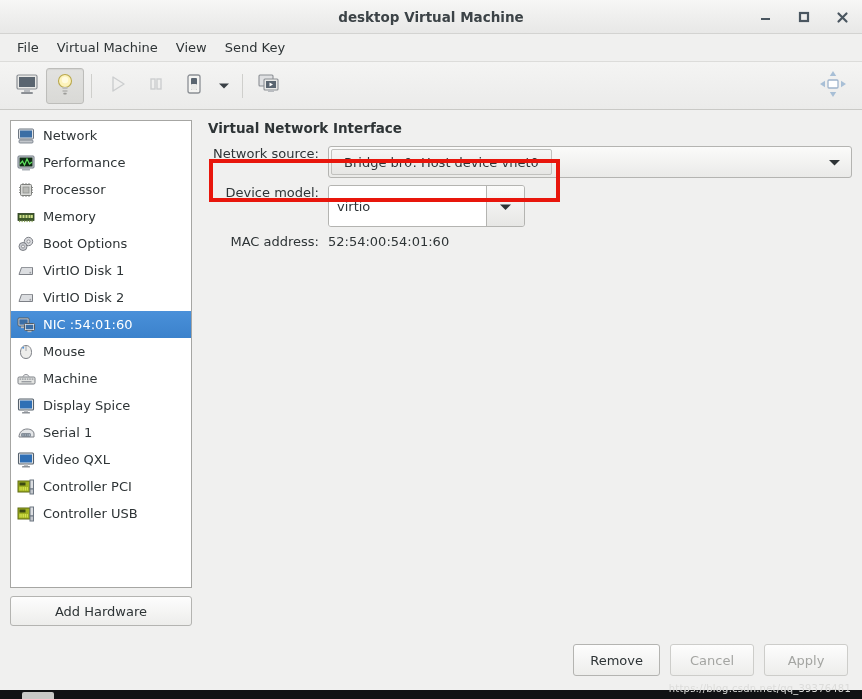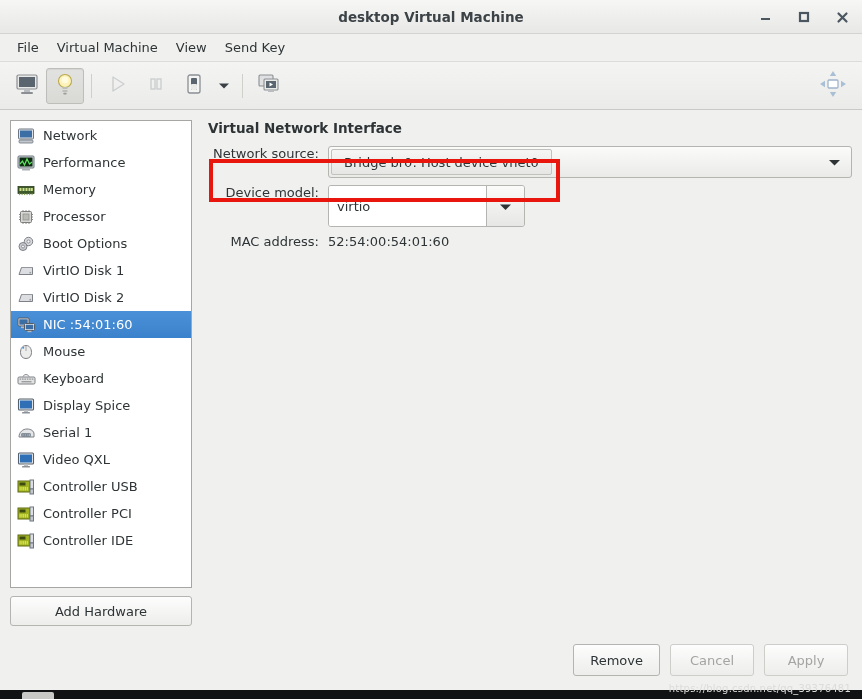--- a/index.html
+++ b/index.html
@@ -477,20 +477,33 @@
                 <rect x="1" y="1" width="16" height="12" rx="1" fill="#cfd3d8" stroke="#6d7681" stroke-width="1"></rect>
                 <rect x="2.5" y="2.5" width="13" height="9" fill="#0d2b12"></rect>
                 <path d="M3 9 L5.5 6 L7.5 10 L10 4 L12.5 9 L15 7" fill="none" stroke="#5ee35e" stroke-width="1.2"></path>
                 <rect x="5" y="13.5" width="8" height="2" rx=".6" fill="#aab0b6"></rect>
               </svg>
             </span>
             <span class="hw-label">Performance</span>
           </div>
           <div class="hw-item">
             <span class="hw-icon">
+              <svg width="18" height="16" viewBox="0 0 18 16">
+                <rect x="3.5" y="2.5" width="11" height="11" rx="1" fill="#d8d9d6" stroke="#7b7d7a" stroke-width="1"></rect>
+                <rect x="6" y="5" width="6" height="6" fill="#b9bab6" stroke="#8a8c89" stroke-width=".7"></rect>
+                <g stroke="#8a8c89" stroke-width="1">
+                  <path d="M6 2.5V1M9 2.5V1M12 2.5V1M6 13.5V15M9 13.5V15M12 13.5V15"></path>
+                  <path d="M3.5 5.5H2M3.5 8H2M3.5 10.5H2M14.5 5.5H16M14.5 8H16M14.5 10.5H16"></path>
+                </g>
+              </svg>
+            </span>
+            <span class="hw-label">Processor</span>
+          </div>
+          <div class="hw-item">
+            <span class="hw-icon">
               <svg width="18" height="14" viewBox="0 0 18 14">
                 <rect x="1" y="3.5" width="16" height="7" fill="#3d5a2a" stroke="#2b3d1d" stroke-width=".8"></rect>
                 <g fill="#cfe08a">
                   <rect x="2.5" y="5" width="2" height="3"></rect>
                   <rect x="5.5" y="5" width="2" height="3"></rect>
                   <rect x="8.5" y="5" width="2" height="3"></rect>
                   <rect x="11.5" y="5" width="2" height="3"></rect>
                   <rect x="14" y="5" width="1.8" height="3"></rect>
                 </g>
                 <g fill="#8ea85e">
@@ -501,33 +514,20 @@
                   <rect x="12" y="10.5" width="1.2" height="1.6"></rect>
                   <rect x="14.5" y="10.5" width="1.2" height="1.6"></rect>
                 </g>
               </svg>
             </span>
             <span class="hw-label">Memory</span>
           </div>
           <div class="hw-item">
             <span class="hw-icon">
               <svg width="18" height="16" viewBox="0 0 18 16">
-                <rect x="3.5" y="2.5" width="11" height="11" rx="1" fill="#d8d9d6" stroke="#7b7d7a" stroke-width="1"></rect>
-                <rect x="6" y="5" width="6" height="6" fill="#b9bab6" stroke="#8a8c89" stroke-width=".7"></rect>
-                <g stroke="#8a8c89" stroke-width="1">
-                  <path d="M6 2.5V1M9 2.5V1M12 2.5V1M6 13.5V15M9 13.5V15M12 13.5V15"></path>
-                  <path d="M3.5 5.5H2M3.5 8H2M3.5 10.5H2M14.5 5.5H16M14.5 8H16M14.5 10.5H16"></path>
-                </g>
-              </svg>
-            </span>
-            <span class="hw-label">Processor</span>
-          </div>
-          <div class="hw-item">
-            <span class="hw-icon">
-              <svg width="18" height="16" viewBox="0 0 18 16">
                 <circle cx="11.5" cy="5.5" r="4.2" fill="#d9dade" stroke="#7d8086" stroke-width="1"></circle>
                 <circle cx="11.5" cy="5.5" r="1.6" fill="#f2f2f2" stroke="#7d8086" stroke-width=".8"></circle>
                 <circle cx="6" cy="10.5" r="4" fill="#c9cbd0" stroke="#7d8086" stroke-width="1"></circle>
                 <circle cx="6" cy="10.5" r="1.5" fill="#f2f2f2" stroke="#7d8086" stroke-width=".8"></circle>
               </svg>
             </span>
             <span class="hw-label">Boot Options</span>
           </div>
           <div class="hw-item">
             <span class="hw-icon">
@@ -581,21 +581,21 @@
                   <rect x="5" y="5.4" width="1.6" height="1.4"></rect>
                   <rect x="7.4" y="5.4" width="1.6" height="1.4"></rect>
                   <rect x="9.8" y="5.4" width="1.6" height="1.4"></rect>
                   <rect x="12.2" y="5.4" width="1.6" height="1.4"></rect>
                   <rect x="14.6" y="5.4" width="1.8" height="1.4"></rect>
                   <rect x="4.5" y="8" width="10" height="1.4"></rect>
                 </g>
                 <path d="M6 3.5 C7 1, 11 1, 12 3.5" fill="none" stroke="#7d8086" stroke-width="1"></path>
               </svg>
             </span>
-            <span class="hw-label">Keyboard</span>
+            <span class="hw-label">Machine</span>
           </div>
           <div class="hw-item">
             <span class="hw-icon">
               <svg width="18" height="16" viewBox="0 0 18 16">
                 <rect x="1.5" y="1" width="15" height="11" rx="1" fill="#e6e8ea" stroke="#55606b" stroke-width="1.1"></rect>
                 <rect x="3" y="2.5" width="12" height="8" fill="#2f6fb5"></rect>
                 <rect x="7" y="12" width="4" height="2" fill="#b9bcc0"></rect>
                 <rect x="5" y="14" width="8" height="1.6" rx=".7" fill="#8d9298"></rect>
               </svg>
             </span>
@@ -636,57 +636,39 @@
                   <rect x="2.5" y="8" width="1.2" height="3.5"></rect>
                   <rect x="4.3" y="8" width="1.2" height="3.5"></rect>
                   <rect x="6.1" y="8" width="1.2" height="3.5"></rect>
                   <rect x="7.9" y="8" width="1.2" height="3.5"></rect>
                   <rect x="9.7" y="8" width="1.2" height="3.5"></rect>
                 </g>
                 <rect x="13" y="1" width="3.5" height="9" fill="#dcdee1" stroke="#6d7681" stroke-width="1"></rect>
                 <rect x="13" y="10" width="3.5" height="5" fill="#c3c7cc" stroke="#6d7681" stroke-width="1"></rect>
               </svg>
             </span>
-            <span class="hw-label">Controller USB</span>
+            <span class="hw-label">Controller PCI</span>
           </div>
           <div class="hw-item">
             <span class="hw-icon">
               <svg width="18" height="16" viewBox="0 0 18 16">
                 <rect x="1" y="2" width="12" height="11" fill="#9fb021" stroke="#5e6a12" stroke-width="1"></rect>
                 <rect x="2.5" y="3.5" width="6" height="3" fill="#3c4a12"></rect>
                 <g fill="#d4e34d">
                   <rect x="2.5" y="8" width="1.2" height="3.5"></rect>
                   <rect x="4.3" y="8" width="1.2" height="3.5"></rect>
                   <rect x="6.1" y="8" width="1.2" height="3.5"></rect>
                   <rect x="7.9" y="8" width="1.2" height="3.5"></rect>
                   <rect x="9.7" y="8" width="1.2" height="3.5"></rect>
                 </g>
                 <rect x="13" y="1" width="3.5" height="9" fill="#dcdee1" stroke="#6d7681" stroke-width="1"></rect>
                 <rect x="13" y="10" width="3.5" height="5" fill="#c3c7cc" stroke="#6d7681" stroke-width="1"></rect>
               </svg>
             </span>
-            <span class="hw-label">Controller PCI</span>
-          </div>
-          <div class="hw-item">
-            <span class="hw-icon">
-              <svg width="18" height="16" viewBox="0 0 18 16">
-                <rect x="1" y="2" width="12" height="11" fill="#9fb021" stroke="#5e6a12" stroke-width="1"></rect>
-                <rect x="2.5" y="3.5" width="6" height="3" fill="#3c4a12"></rect>
-                <g fill="#d4e34d">
-                  <rect x="2.5" y="8" width="1.2" height="3.5"></rect>
-                  <rect x="4.3" y="8" width="1.2" height="3.5"></rect>
-                  <rect x="6.1" y="8" width="1.2" height="3.5"></rect>
-                  <rect x="7.9" y="8" width="1.2" height="3.5"></rect>
-                  <rect x="9.7" y="8" width="1.2" height="3.5"></rect>
-                </g>
-                <rect x="13" y="1" width="3.5" height="9" fill="#dcdee1" stroke="#6d7681" stroke-width="1"></rect>
-                <rect x="13" y="10" width="3.5" height="5" fill="#c3c7cc" stroke="#6d7681" stroke-width="1"></rect>
-              </svg>
-            </span>
-            <span class="hw-label">Controller IDE</span>
+            <span class="hw-label">Controller USB</span>
           </div>
         </div>
       <div class="add-hw-btn">Add Hardware</div>
     </div>
 
     <div class="main">
       <div class="panel-title">Virtual Network Interface</div>
 
       <div class="form">
 

